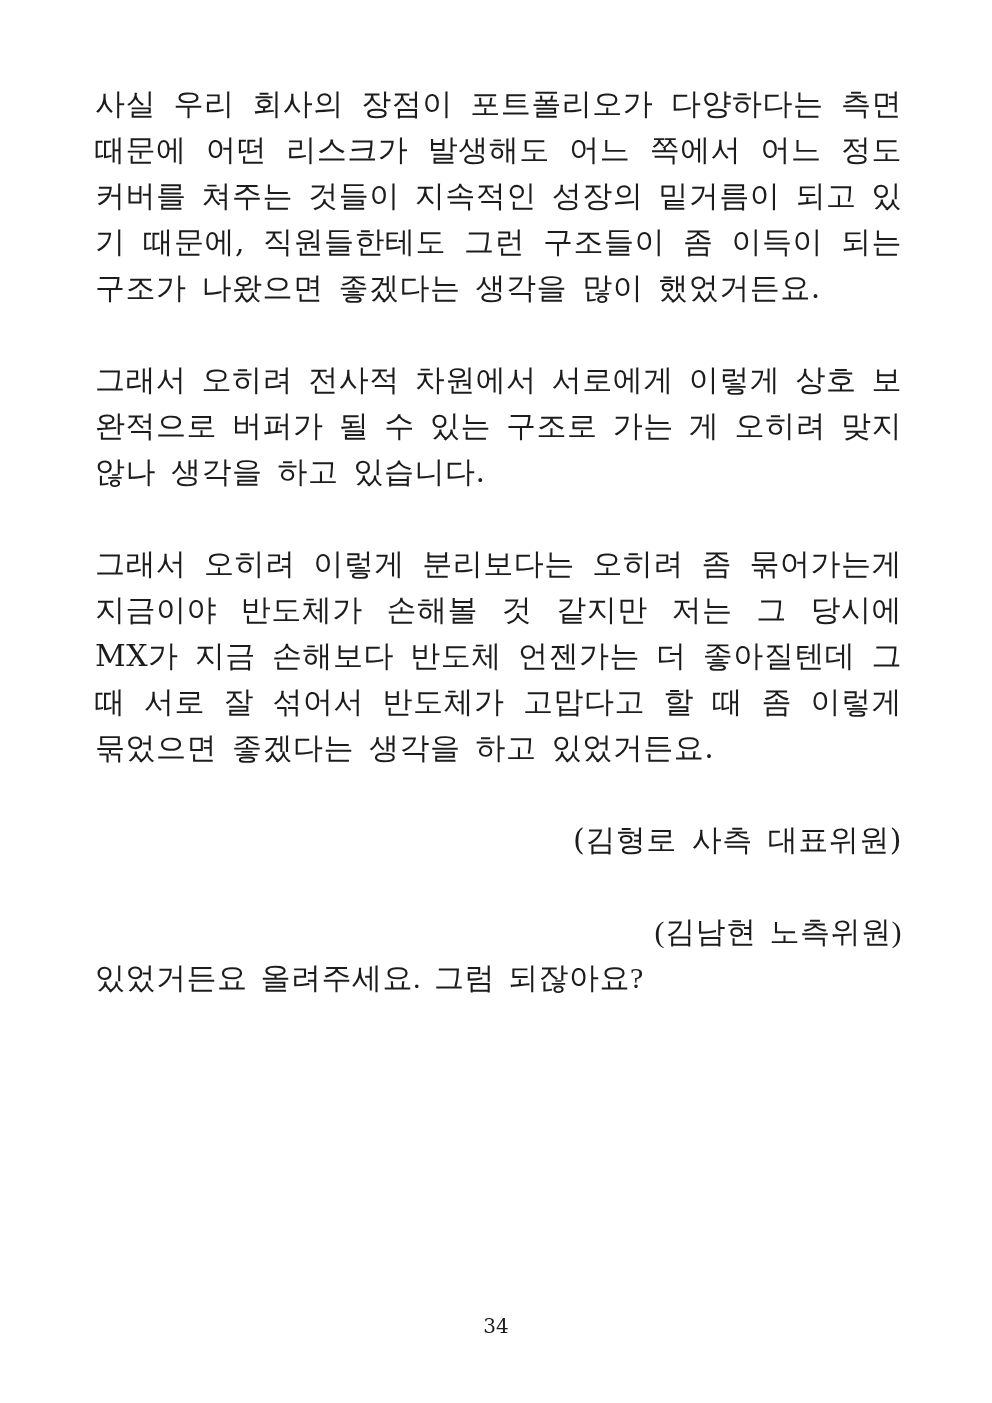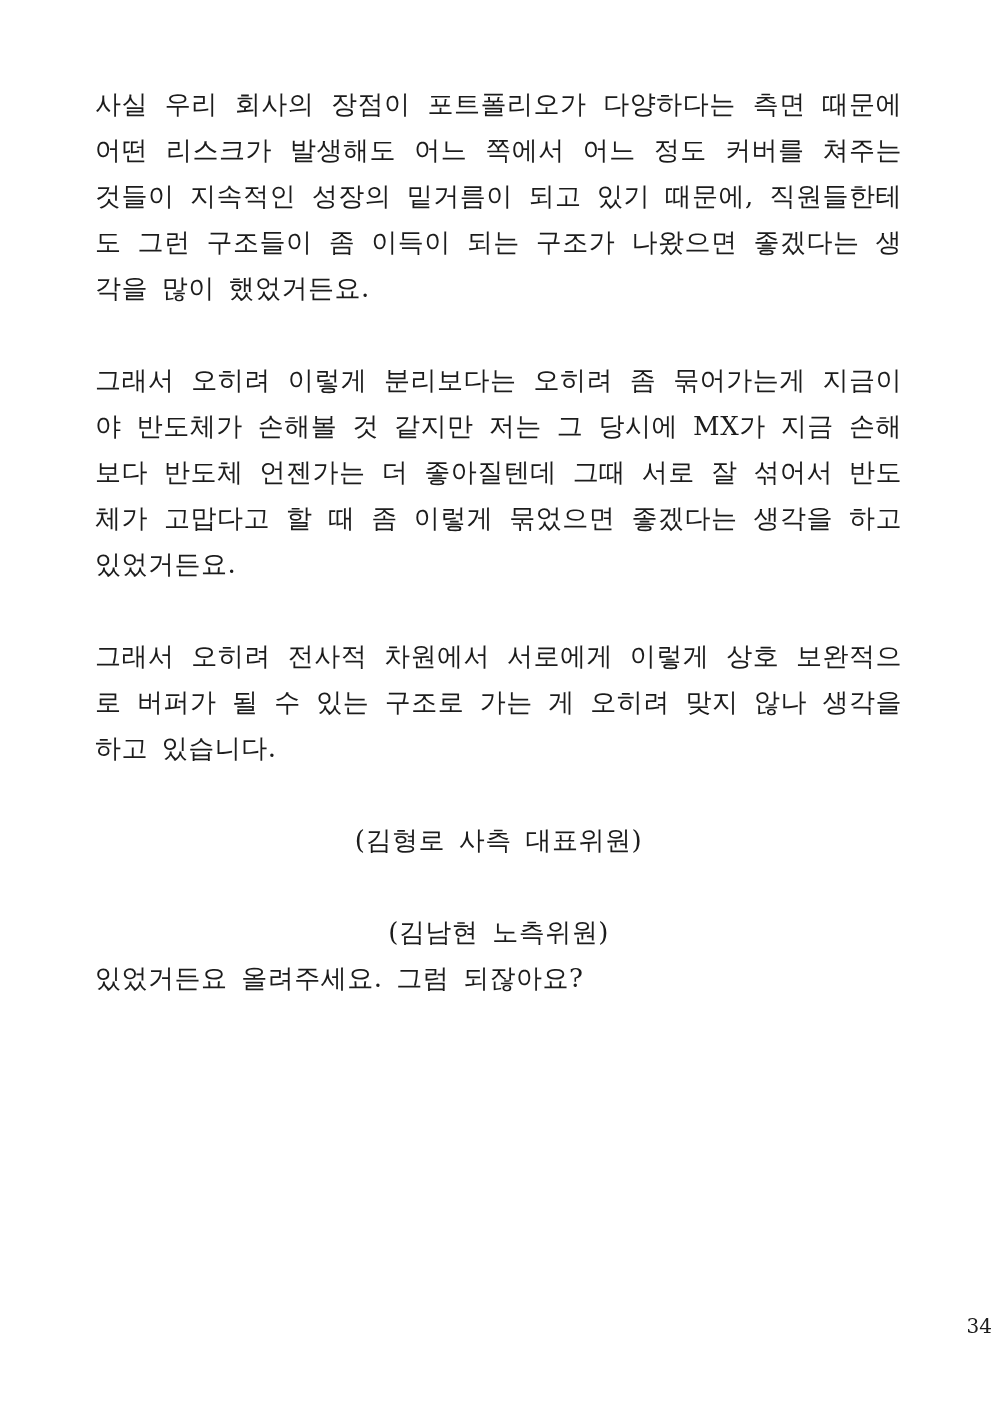--- a/index.html
+++ b/index.html
@@ -15,68 +15,69 @@
     font-family: "DejaVu Serif", "Liberation Serif", serif;
     color: #1c1c1c;
     overflow: hidden;
     box-sizing: border-box;
   }
   .content {
     position: absolute;
     top: 81px;
     left: 95px;
     right: 90px;
-    font-size: 26px;
+    font-size: 30px;
     line-height: 46px;
     text-align: justify;
     letter-spacing: 0.5px;
     word-spacing: 5px;
   }
   .content p {
     margin: 0;
     padding: 0;
   }
   
   .block {
     margin: 0 0 46px 0;
   }
   .block:last-child {
     margin-bottom: 0;
+    font-family: Liberation Serif, serif;
   }
   .speaker-label {
-    text-align: center;
+    text-align: right;
   }
   .page-number {
     position: absolute;
     top: 1312px;
     left: 0;
     width: 100%;
-    text-align: right;
+    text-align: center;
     font-size: 20px;
     line-height: 28px;
     letter-spacing: 0;
     color: #1c1c1c;
   }
 </style>
 </head>
 <body>
 
 <div class="page">
   <div class="content">
 
     <div class="block">
       <p>사실 우리 회사의 장점이 포트폴리오가 다양하다는 측면 때문에 어떤 리스크가 발생해도 어느 쪽에서 어느 정도 커버를 쳐주는 것들이 지속적인 성장의 밑거름이 되고 있기 때문에, 직원들한테도 그런 구조들이 좀 이득이 되는 구조가 나왔으면 좋겠다는 생각을 많이 했었거든요.</p>
     </div>
 
     <div class="block">
-      <p>그래서 오히려 이렇게 분리보다는 오히려 좀 묶어가는게 지금이야 반도체가 손해볼 것 같지만 저는 그 당시에 MX가 지금 손해보다 반도체 언젠가는 더 좋아질텐데 그때 서로 잘 섞어서 반도체가 고맙다고 할 때 좀 이렇게 묶었으면 좋겠다는 생각을 하고 있었거든요.</p>
+      <p>그래서 오히려 전사적 차원에서 서로에게 이렇게 상호 보완적으로 버퍼가 될 수 있는 구조로 가는 게 오히려 맞지 않나 생각을 하고 있습니다.</p>
     </div>
 
     <div class="block">
-      <p>그래서 오히려 전사적 차원에서 서로에게 이렇게 상호 보완적으로 버퍼가 될 수 있는 구조로 가는 게 오히려 맞지 않나 생각을 하고 있습니다.</p>
+      <p>그래서 오히려 이렇게 분리보다는 오히려 좀 묶어가는게 지금이야 반도체가 손해볼 것 같지만 저는 그 당시에 MX가 지금 손해보다 반도체 언젠가는 더 좋아질텐데 그때 서로 잘 섞어서 반도체가 고맙다고 할 때 좀 이렇게 묶었으면 좋겠다는 생각을 하고 있었거든요.</p>
     </div>
 
     <div class="block">
       <p class="speaker-label">(김형로 사측 대표위원)</p>
     </div>
 
 
     <div class="block">
       <p class="speaker-label">(김남현 노측위원)</p>
       <p>있었거든요 올려주세요. 그럼 되잖아요?</p>

